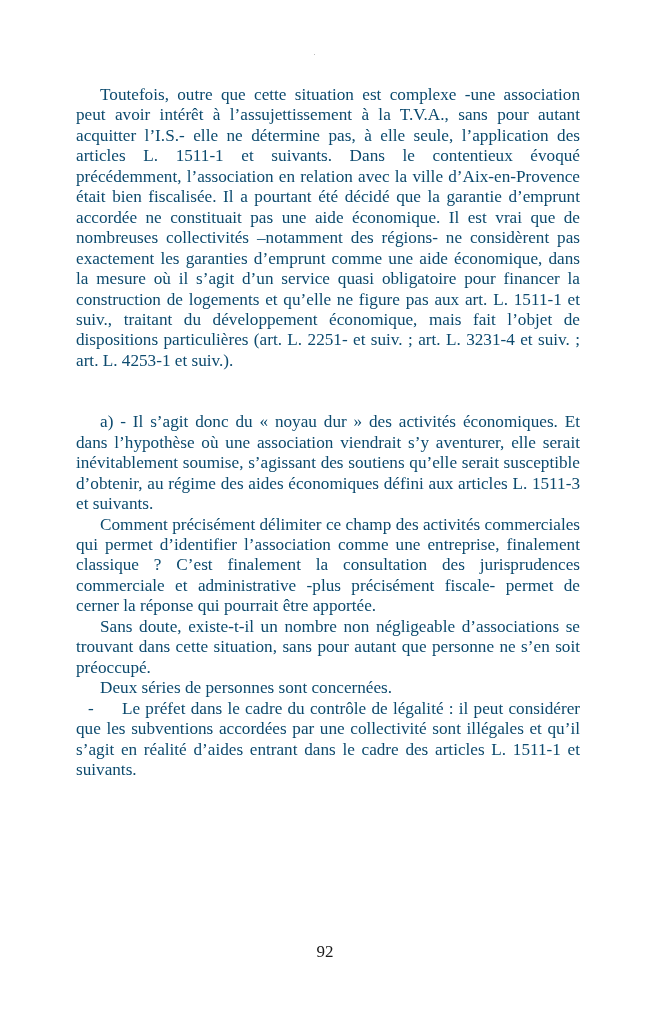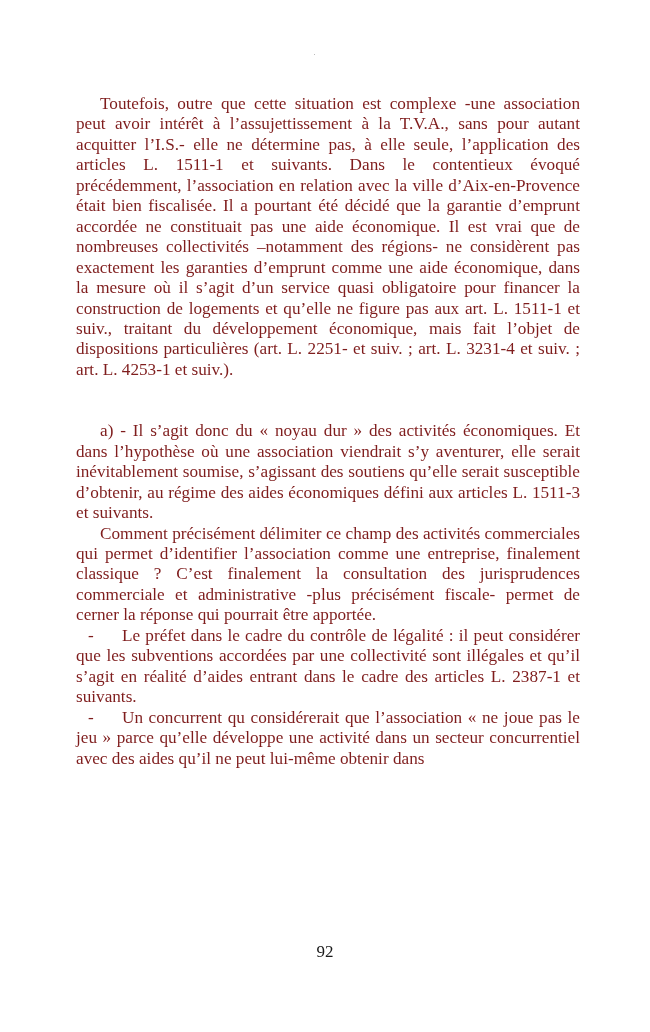--- a/index.html
+++ b/index.html
@@ -1,20 +1,20 @@
 <!DOCTYPE html>
 <html><head>
 <meta charset="utf-8">
 <style>
   html, body { margin: 0; padding: 0; background: #ffffff; }
   body { width: 650px; height: 1032px; position: relative; overflow: hidden; }
   .page {
-    position: absolute; left: 76px; top: 94px; width: 504px;
+    position: absolute; left: 76px; top: 85px; width: 504px;
     font-family: "Liberation Serif", serif;
-    font-size: 17.2px; line-height: 20.46px; color: #7f1d1d;
+    font-size: 17.2px; line-height: 20.46px; color: #0c4a6e;
     text-align: justify; hyphens: none;
   }
   .page p { margin: 0; }
   .indent { text-indent: 24px; }
   .gap { height: 20.46px; }
   .dash { text-indent: 12px; }
   .dash .d { display: inline-block; width: 34px; text-indent: 0; }
   .pagenum {
     position: absolute; top: 942px; left: 0; width: 650px; text-align: center;
     font-family: "Liberation Serif", serif; font-size: 17px; color: #1a1a1a;
@@ -25,17 +25,18 @@
 <body>
 
 <div class="speck"></div>
 
 <div class="page">
   <p class="indent">Toutefois, outre que cette situation est complexe -une association peut avoir intérêt à l’assujettissement à la T.V.A., sans pour autant acquitter l’I.S.- elle ne détermine pas, à elle seule, l’application des articles L. 1511-1 et suivants. Dans le contentieux évoqué précédemment, l’association en relation avec la ville d’Aix-en-Provence était bien fiscalisée. Il a pourtant été décidé que la garantie d’emprunt accordée ne constituait pas une aide économique. Il est vrai que de nombreuses collectivités –notamment des régions- ne considèrent pas exactement les garanties d’emprunt comme une aide économique, dans la mesure où il s’agit d’un service quasi obligatoire pour financer la construction de logements et qu’elle ne figure pas aux art. L. 1511-1 et suiv., traitant du développement économique, mais fait l’objet de dispositions particulières (art. L. 2251- et suiv. ; art. L. 3231-4 et suiv. ; art. L. 4253-1 et suiv.).</p>
   <div class="gap"></div>
   <div class="gap"></div>
   <p class="indent">a) - Il s’agit donc du « noyau dur » des activités économiques. Et dans l’hypothèse où une association viendrait s’y aventurer, elle serait inévitablement soumise, s’agissant des soutiens qu’elle serait susceptible d’obtenir, au régime des aides économiques défini aux articles L. 1511-3 et suivants.</p>
   <p class="indent">Comment précisément délimiter ce champ des activités commerciales qui permet d’identifier l’association comme une entreprise, finalement classique ? C’est finalement la consultation des jurisprudences commerciale et administrative -plus précisément fiscale- permet de cerner la réponse qui pourrait être apportée.</p>
-  <p class="dash"><span class="d">-</span><span>Le préfet dans le cadre du contrôle de légalité : il peut considérer que les subventions accordées par une collectivité sont illégales et qu’il s’agit en réalité d’aides entrant dans le cadre des articles L. 2387-1 et suivants.</span></p>
-  <p class="dash"><span class="d">-</span><span>Un concurrent qu considérerait que l’association « ne joue pas le jeu » parce qu’elle développe une activité dans un secteur concurrentiel avec des aides qu’il ne peut lui-même obtenir dans</span></p>
+  <p class="indent">Sans doute, existe-t-il un nombre non négligeable d’associations se trouvant dans cette situation, sans pour autant que personne ne s’en soit préoccupé.</p>
+  <p class="indent">Deux séries de personnes sont concernées.</p>
+  <p class="dash"><span class="d">-</span><span>Le préfet dans le cadre du contrôle de légalité : il peut considérer que les subventions accordées par une collectivité sont illégales et qu’il s’agit en réalité d’aides entrant dans le cadre des articles L. 1511-1 et suivants.</span></p>
 </div>
 
 <div class="pagenum">92</div>
 
 </body></html>

